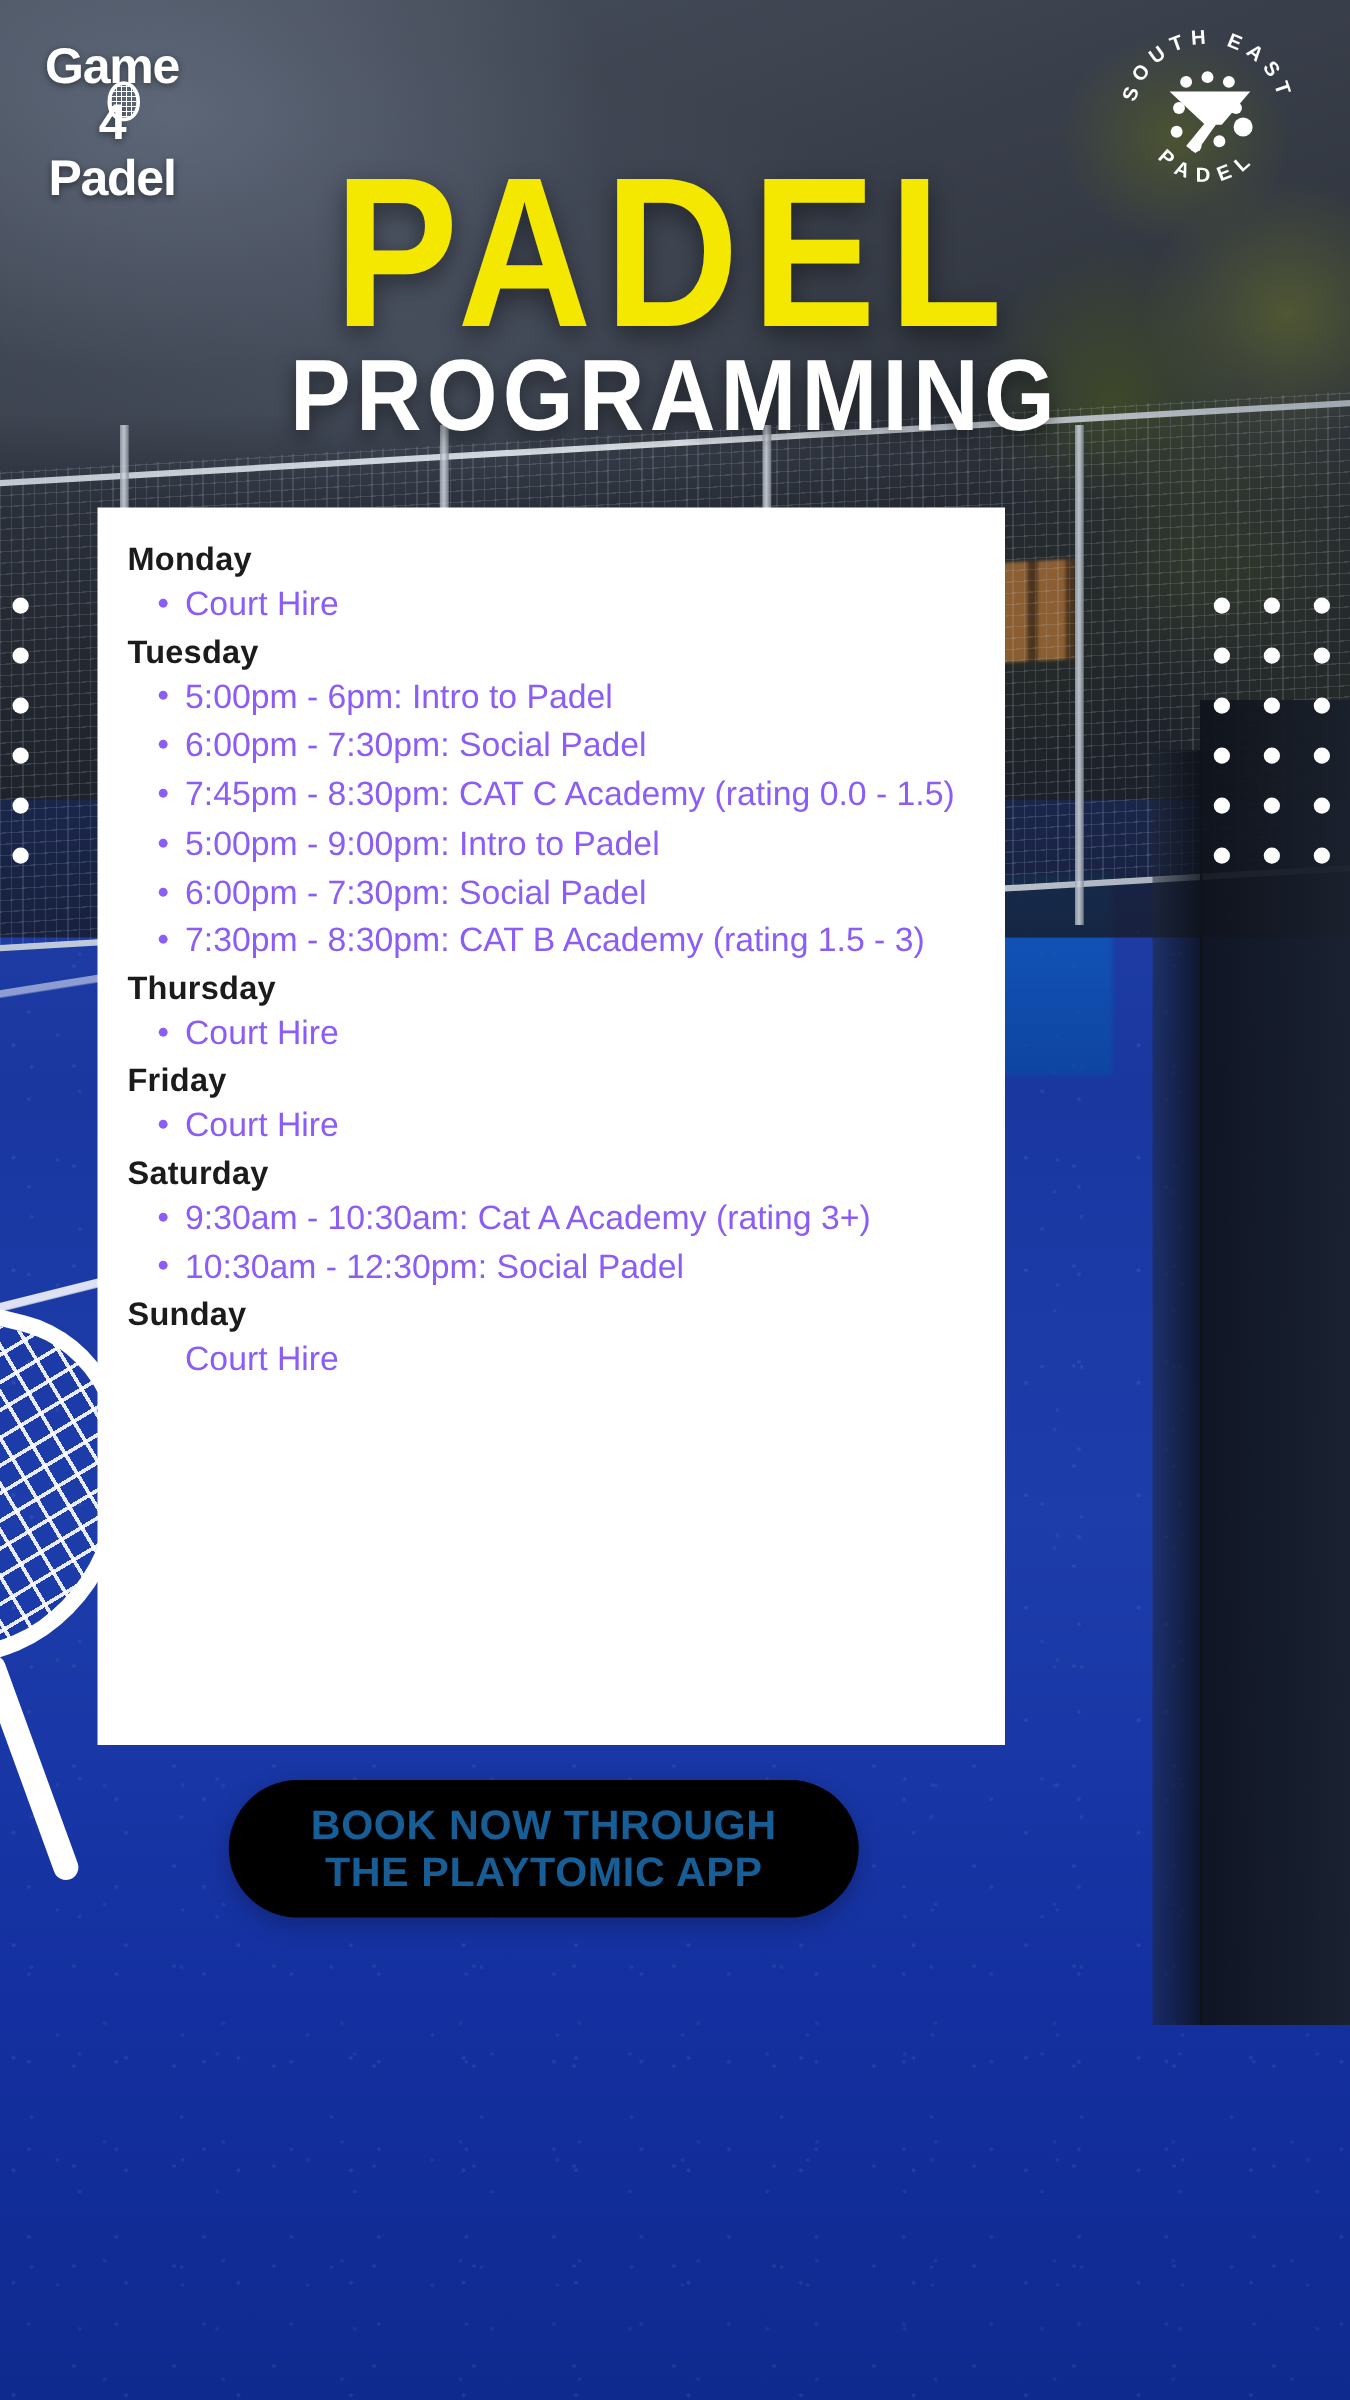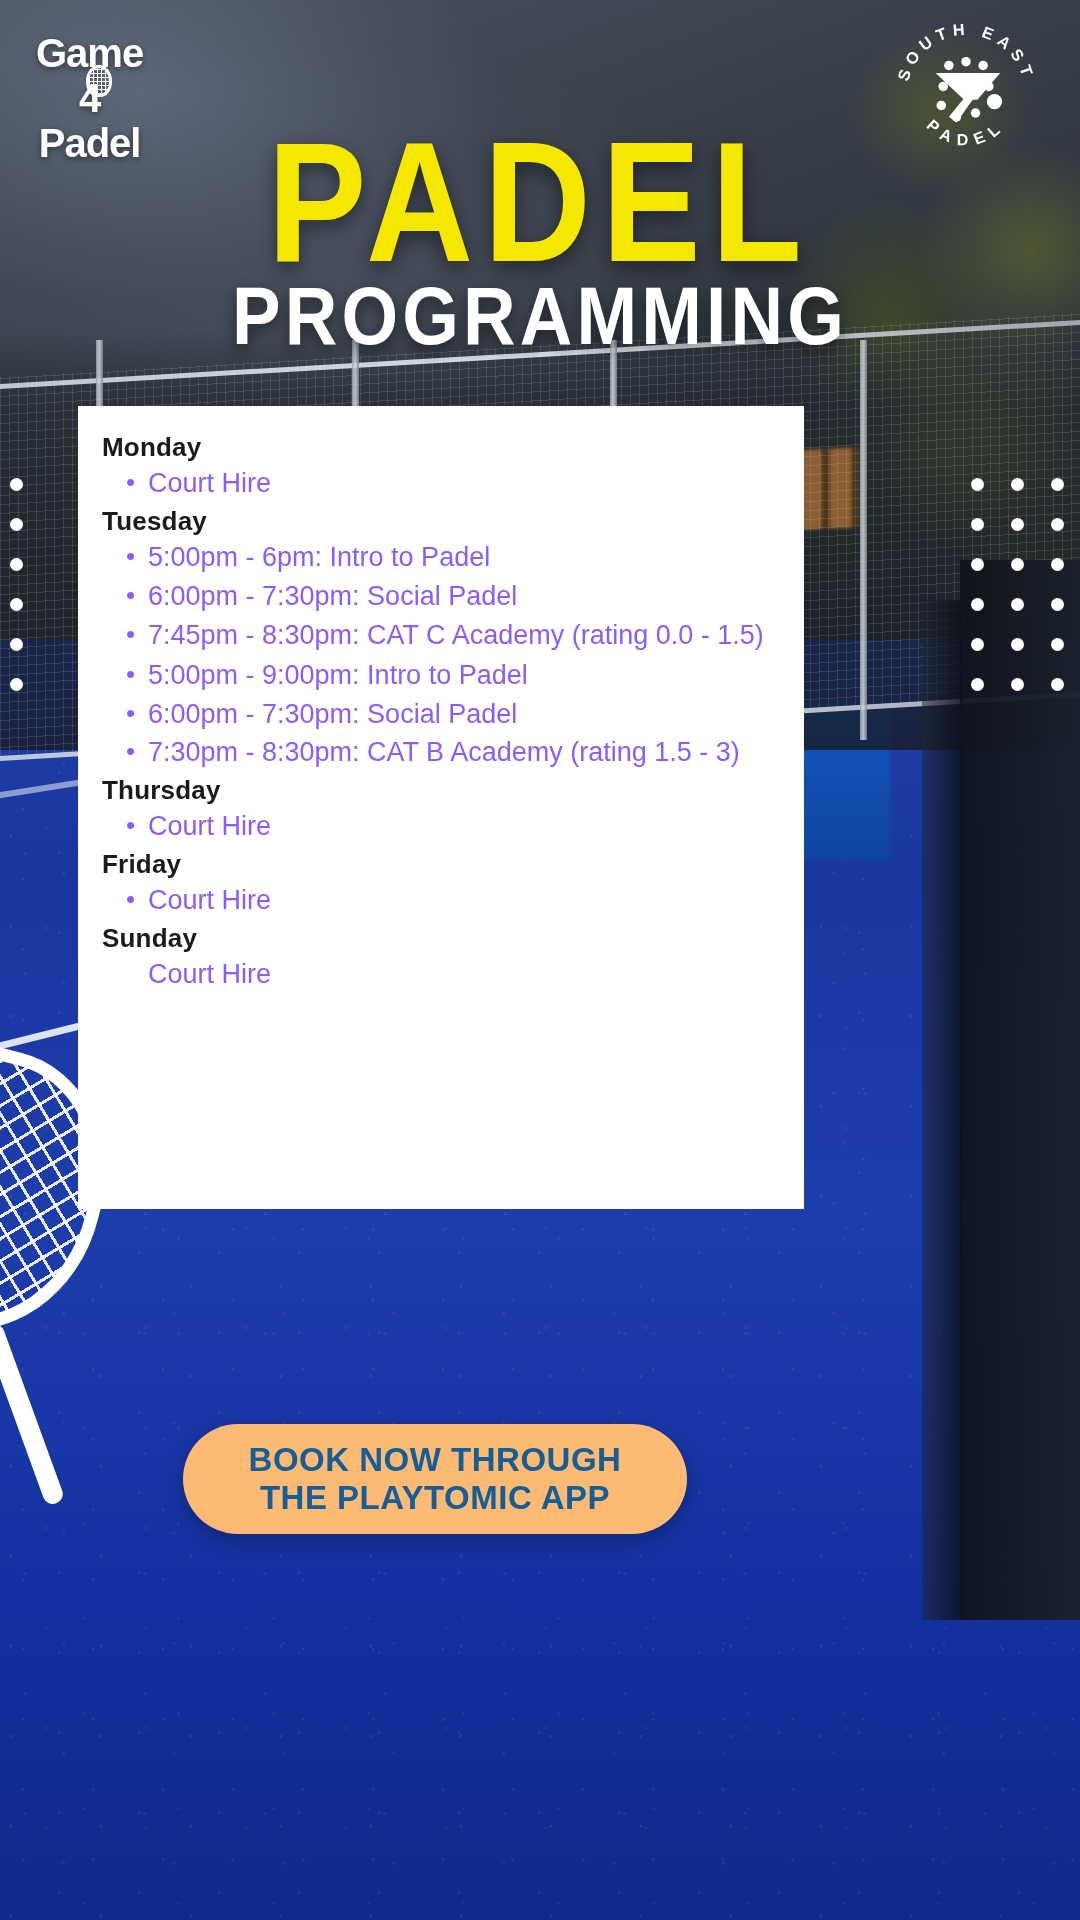--- a/index.html
+++ b/index.html
@@ -184,21 +184,21 @@
     position:absolute; left:0; right:0; top:281px; text-align:center;
     font-family:"Liberation Sans", sans-serif;
     font-weight:bold; font-size:70px; line-height:1;
     color:#ffffff; letter-spacing:4px;
     transform:scaleY(1.16) scaleX(1.04);
     text-shadow:0 5px 14px rgba(0,0,0,.5);
   }
 
   
   .card {
-    position:absolute; left:78px; top:406px; width:726px; height:803px;
+    position:absolute; left:78px; top:406px; width:726px; height:990px;
     background:#ffffff;
     padding:26px 30px 20px 24px;
     overflow:hidden;
   }
   .day { margin-bottom:4px; }
   .day + .day { }
   .day-name {
     font-size:26px; font-weight:bold; color:#1b1b1b;
     letter-spacing:.2px; margin-bottom:3px;
   }
@@ -209,21 +209,21 @@
     margin-top:3px;
   }
   .day-items li.bulleted::before {
     content:"•"; position:absolute; left:24px; top:-1px; font-size:26px;
   }
   .day-items li.plain { padding-left:46px; }
 
   
   .cta {
     position:absolute; left:183px; top:1424px; width:504px; height:110px;
-    background:#fdba74; border-radius:56px;
+    background:#000000; border-radius:56px;
     display:flex; flex-direction:column; align-items:center; justify-content:center;
     box-shadow:0 6px 18px rgba(0,0,0,.25);
   }
   .cta span {
     font-size:33px; font-weight:bold; color:#175d96;
     letter-spacing:.5px; line-height:1.16; text-align:center;
   }
 </style>
 </head>
 <body>
@@ -359,20 +359,27 @@
           <li class="bulleted">Court Hire</li>
         </ul>
       </div>
       <div class="day">
         <div class="day-name">Friday</div>
         <ul class="day-items">
           <li class="bulleted">Court Hire</li>
         </ul>
       </div>
       <div class="day">
+        <div class="day-name">Saturday</div>
+        <ul class="day-items">
+          <li class="bulleted">9:30am - 10:30am: Cat A Academy (rating 3+)</li>
+          <li class="bulleted">10:30am - 12:30pm: Social Padel</li>
+        </ul>
+      </div>
+      <div class="day">
         <div class="day-name">Sunday</div>
         <ul class="day-items">
           <li class="plain">Court Hire</li>
         </ul>
       </div>
     </div>
 
   <div class="cta">
     <span>BOOK NOW THROUGH</span>
     <span>THE PLAYTOMIC APP</span>

